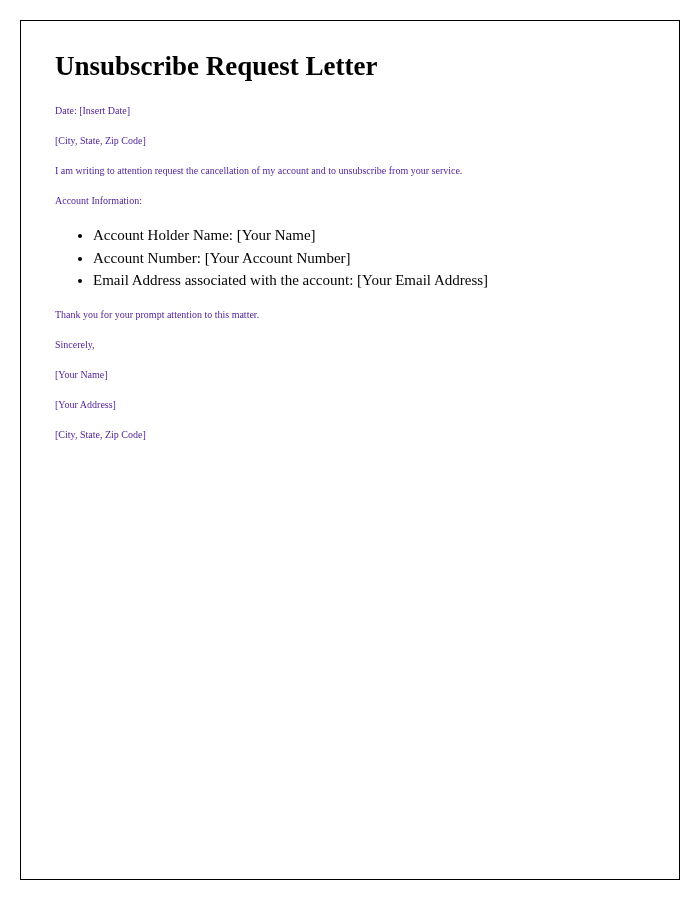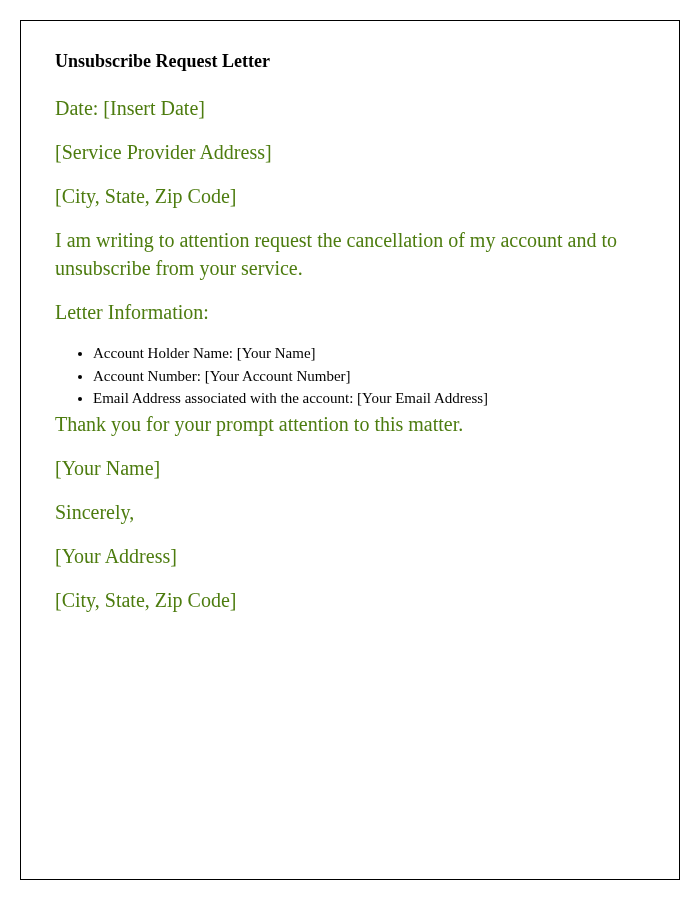--- a/index.html
+++ b/index.html
@@ -14,56 +14,56 @@
       height: 900px;
       padding: 20px;
     }
     .document-frame {
       border: 1px solid #000;
       width: 100%;
       height: 100%;
       padding: 30px 34px;
     }
     h1 {
-      font-size: 18px;
+      font-size: 27px;
       font-weight: bold;
       margin-bottom: 22px;
       color: #000;
     }
     p {
-      font-size: 20px;
+      font-size: 10px;
       line-height: 1.4;
       margin-bottom: 16px;
-      color: #4d7c0f;
+      color: #4c1d95;
     }
     ul {
       margin-left: 38px;
+      margin-bottom: 16px;
     }
     li {
       font-size: 15px;
       line-height: 1.5;
       color: #000;
     }
   </style>
 </head>
 <body>
 
 <div class="document-frame">
   <h1>Unsubscribe Request Letter</h1>
 
   <p>Date: [Insert Date]</p>
-  <p>[Service Provider Address]</p>
   <p>[City, State, Zip Code]</p>
   <p>I am writing to attention request the cancellation of my account and to unsubscribe from your service.</p>
-  <p>Letter Information:</p>
+  <p>Account Information:</p>
 
   <ul>
     <li>Account Holder Name: [Your Name]</li>
     <li>Account Number: [Your Account Number]</li>
     <li>Email Address associated with the account: [Your Email Address]</li>
   </ul>
 
   <p>Thank you for your prompt attention to this matter.</p>
+  <p>Sincerely,</p>
   <p>[Your Name]</p>
-  <p>Sincerely,</p>
   <p>[Your Address]</p>
   <p>[City, State, Zip Code]</p>
 </div>
 
 </body></html>

